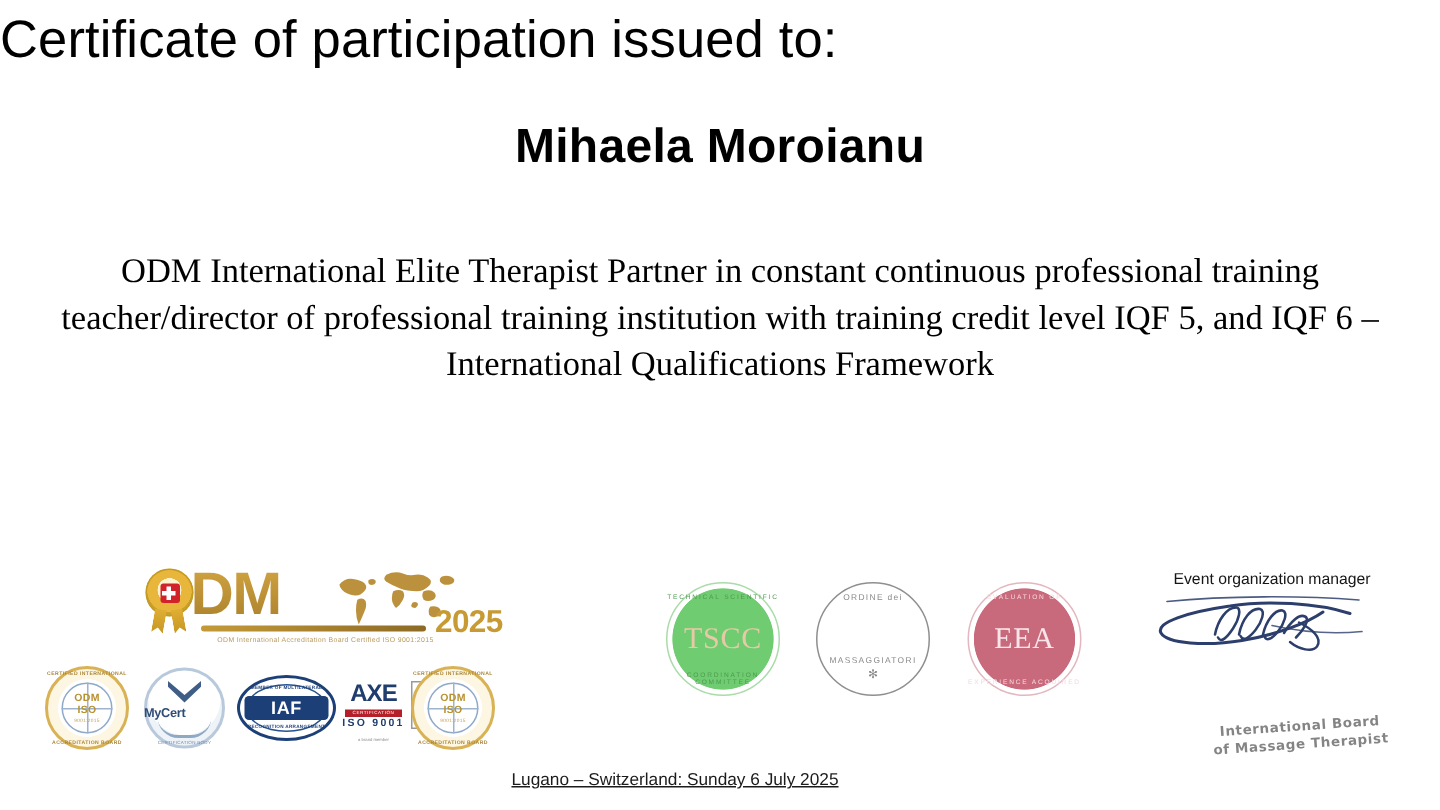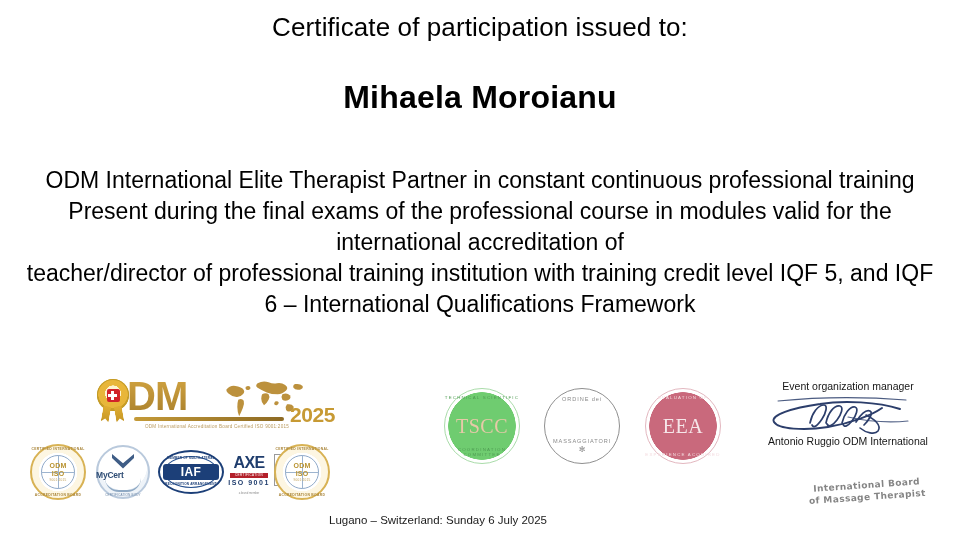--- a/index.html
+++ b/index.html
@@ -18,22 +18,22 @@
     overflow: hidden;
     background: #ffffff;
   }
 
   
   .cert-title {
     position: absolute;
     top: 11px;
     left: 0;
     width: 960px;
-    text-align: center;
-    font-size: 26px;
+    text-align: left;
+    font-size: 35px;
     line-height: 32px;
     font-weight: 400;
     letter-spacing: 0.1px;
   }
   .cert-name {
     position: absolute;
     top: 78px;
     left: 0;
     width: 960px;
     text-align: center;
@@ -46,20 +46,21 @@
   
   .cert-body {
     position: absolute;
     top: 165px;
     left: 18px;
     width: 924px;
     text-align: center;
     font-size: 23px;
     line-height: 31px;
     font-weight: 400;
+    font-family: Liberation Serif, serif;
   }
   .cert-body .blk { display: block; }
 
   
   .odm-block {
     position: absolute;
     left: 22px;
     top: 374px;
     width: 318px;
     height: 128px;
@@ -492,39 +493,39 @@
     font-size: 9px;
     line-height: 12px;
     font-weight: 700;
     letter-spacing: 0.4px;
     font-family: "DejaVu Sans", sans-serif;
   }
 
   
   .footer-line {
     position: absolute;
-    left: 0; top: 513px;
+    left: 12px; top: 513px;
     width: 876px;
     text-align: center;
     font-size: 11.5px;
     line-height: 15px;
     color: #1b1b1b;
+    text-decoration: underline;
   }
 </style>
 </head>
 <body>
 
 <div id="certificate">
 
   <div class="cert-title">Certificate of participation issued to:</div>
   <div class="cert-name">Mihaela Moroianu</div>
 
   <div class="cert-body">
     <span class="blk">ODM International Elite Therapist Partner in constant continuous professional training</span>
-    <span class="blk">Present during the final exams of the professional course in modules valid for the international accreditation of</span>
     <span class="blk">teacher/director of professional training institution with training credit level IQF 5, and IQF 6 – International Qualifications Framework</span>
   </div>
 
   <div class="odm-block">
 
     <div class="odm-logo-row">
       <div class="odm-rosette">
         <div class="rosette-disc"></div>
         <div class="rosette-cross-v"></div>
         <div class="rosette-cross-h"></div>
@@ -646,21 +647,20 @@
           <path d="M152 16 C130 9 96 7 72 11 C44 15 22 22 26 29 C30 36 56 38 80 34 C104 30 124 22 134 15" stroke-width="2"></path>
           <path d="M62 30 C64 20 70 12 76 12 C80 12 78 20 74 26 C70 32 66 36 64 32" stroke-width="1.7"></path>
           <path d="M78 30 C80 20 86 12 92 13 C96 14 93 22 89 27 C85 32 81 35 79 31" stroke-width="1.7"></path>
           <path d="M94 30 C96 21 102 13 107 14 C111 15 108 23 104 28 C100 33 96 35 95 31" stroke-width="1.7"></path>
           <path d="M108 29 C112 22 118 16 122 18 C126 20 120 28 116 32" stroke-width="1.7"></path>
           <path d="M118 22 C126 26 134 32 130 38 C127 42 118 40 112 35" stroke-width="1.6"></path>
           <path d="M100 24 C118 28 140 30 160 28" stroke-width="1.1" opacity="0.8"></path>
         </g>
       </svg>
     </div>
-    <div class="sig-name">Antonio Ruggio ODM International</div>
   </div>
 
   <div class="stamp">
     <div>International Board</div>
     <div>of Massage Therapist</div>
   </div>
 
   <div class="footer-line">Lugano – Switzerland: Sunday 6 July 2025</div>
 
 </div>

